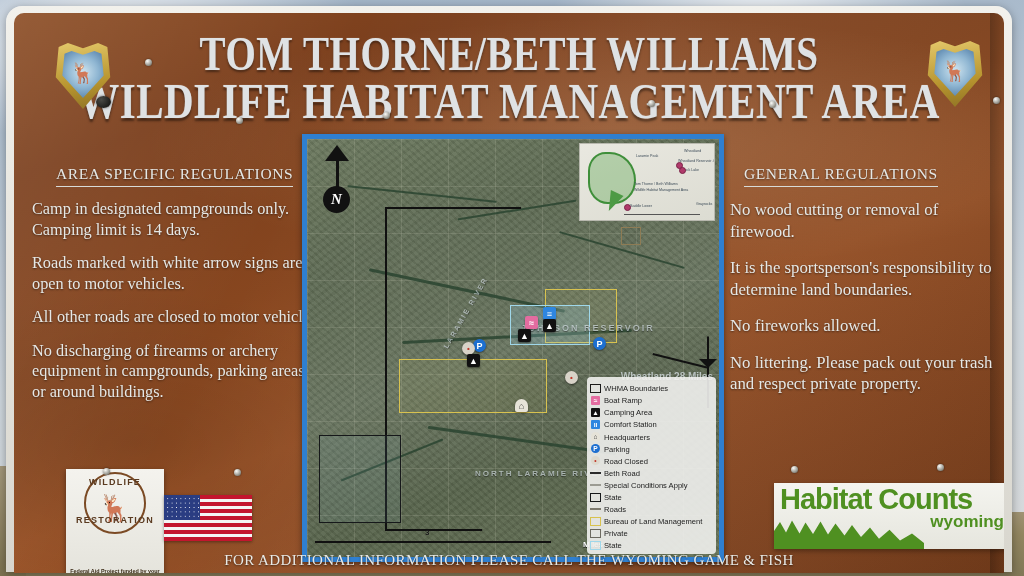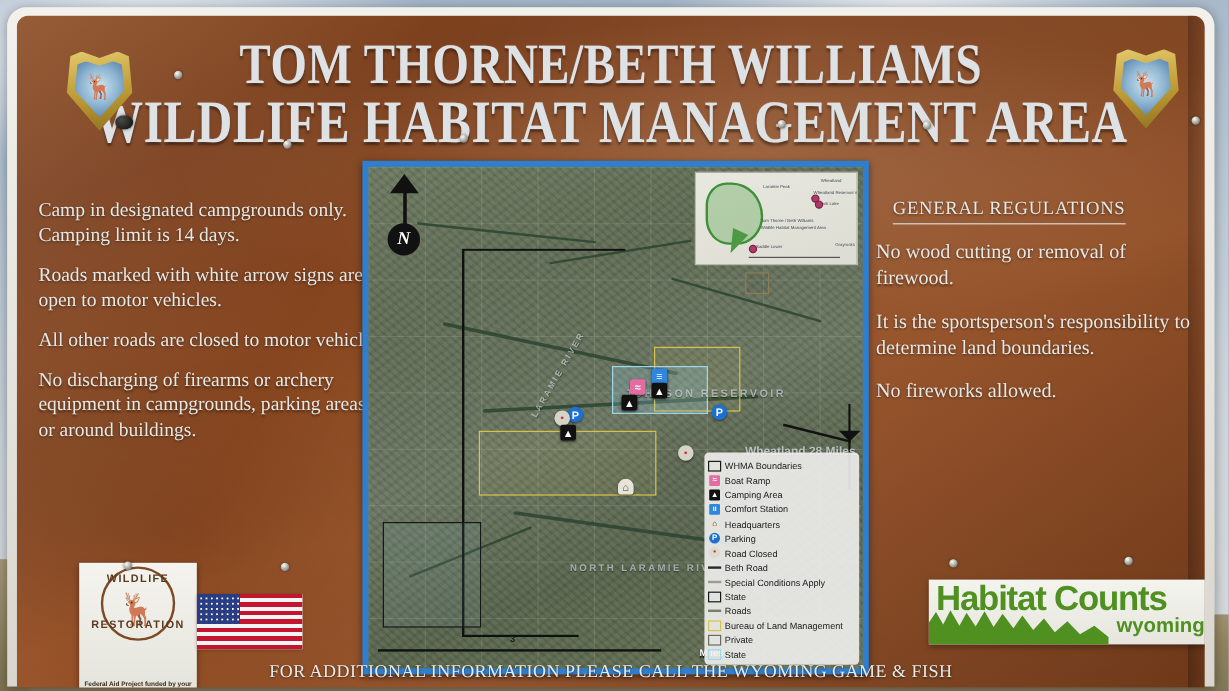--- a/index.html
+++ b/index.html
@@ -269,21 +269,21 @@
     position:absolute;left:150px;top:482px;width:88px;height:46px;z-index:5;
     box-shadow:0 1px 3px rgba(0,0,0,.4);overflow:hidden;background:#fff;
   }
   .stripes{position:absolute;inset:0;
     background:repeating-linear-gradient(180deg,#c3152e 0 3.54px,#f4f4f4 3.54px 7.08px);}
   .canton{position:absolute;left:0;top:0;width:36px;height:25px;background:#2a3d82;
     background-image:radial-gradient(circle, #fff 0.7px, transparent 0.8px);
     background-size:4.4px 4.4px;background-position:1.5px 1.5px;}
 
   .habitat{
-    position:absolute;left:760px;top:470px;width:240px;height:54px;z-index:5;
+    position:absolute;left:760px;top:470px;width:240px;height:66px;z-index:5;
     background:linear-gradient(180deg,#f4f4ef,#e6e6de);
     box-shadow:0 2px 5px rgba(0,0,0,.35);overflow:hidden;
   }
   .hb-title{
     position:absolute;left:6px;top:2px;color:#4f9021;
     font-family:"Liberation Sans",sans-serif;font-weight:700;font-size:29px;
     letter-spacing:-1px;line-height:1;
   }
   .hb-sub{
     position:absolute;right:10px;top:30px;color:#4f9021;
@@ -337,31 +337,33 @@
       <div class="shield-inner"></div>
       <div class="shield-elk">🦌</div>
     </div>
     <div class="seal right">
       <div class="shield"></div>
       <div class="shield-inner"></div>
       <div class="shield-elk">🦌</div>
     </div>
 
     <div class="reg-col reg-left">
+      <div class="reg-head">AREA SPECIFIC REGULATIONS</div>
       <p class="reg-p">Camp in designated campgrounds only. Camping limit is 14 days.</p>
       <p class="reg-p">Roads marked with white arrow signs are open to motor vehicles.</p>
       <p class="reg-p">All other roads are closed to motor vehicles.</p>
       <p class="reg-p">No discharging of firearms or archery equipment in campgrounds, parking areas or around buildings.</p>
     </div>
 
     <div class="reg-col reg-right">
       <div class="reg-head">GENERAL REGULATIONS</div>
       <p class="reg-p">No wood cutting or removal of  firewood.</p>
       <p class="reg-p">It is the sportsperson's responsibility to determine land boundaries.</p>
       <p class="reg-p">No fireworks allowed.</p>
+      <p class="reg-p">No littering.  Please pack out your trash and respect private property.</p>
     </div>
 
     <div class="wr-placard">
       <svg class="wr-ring" viewBox="0 0 70 70">
         <circle cx="35" cy="35" r="30" fill="none" stroke="#7b4a24" stroke-width="2"></circle>
       </svg>
       <div class="wr-word wr-top">WILDLIFE</div>
       <div class="wr-deer">🦌</div>
       <div class="wr-word wr-bot">RESTORATION</div>
       <div class="wr-cap">Federal Aid Project funded by your purchase of hunting equipment</div>

